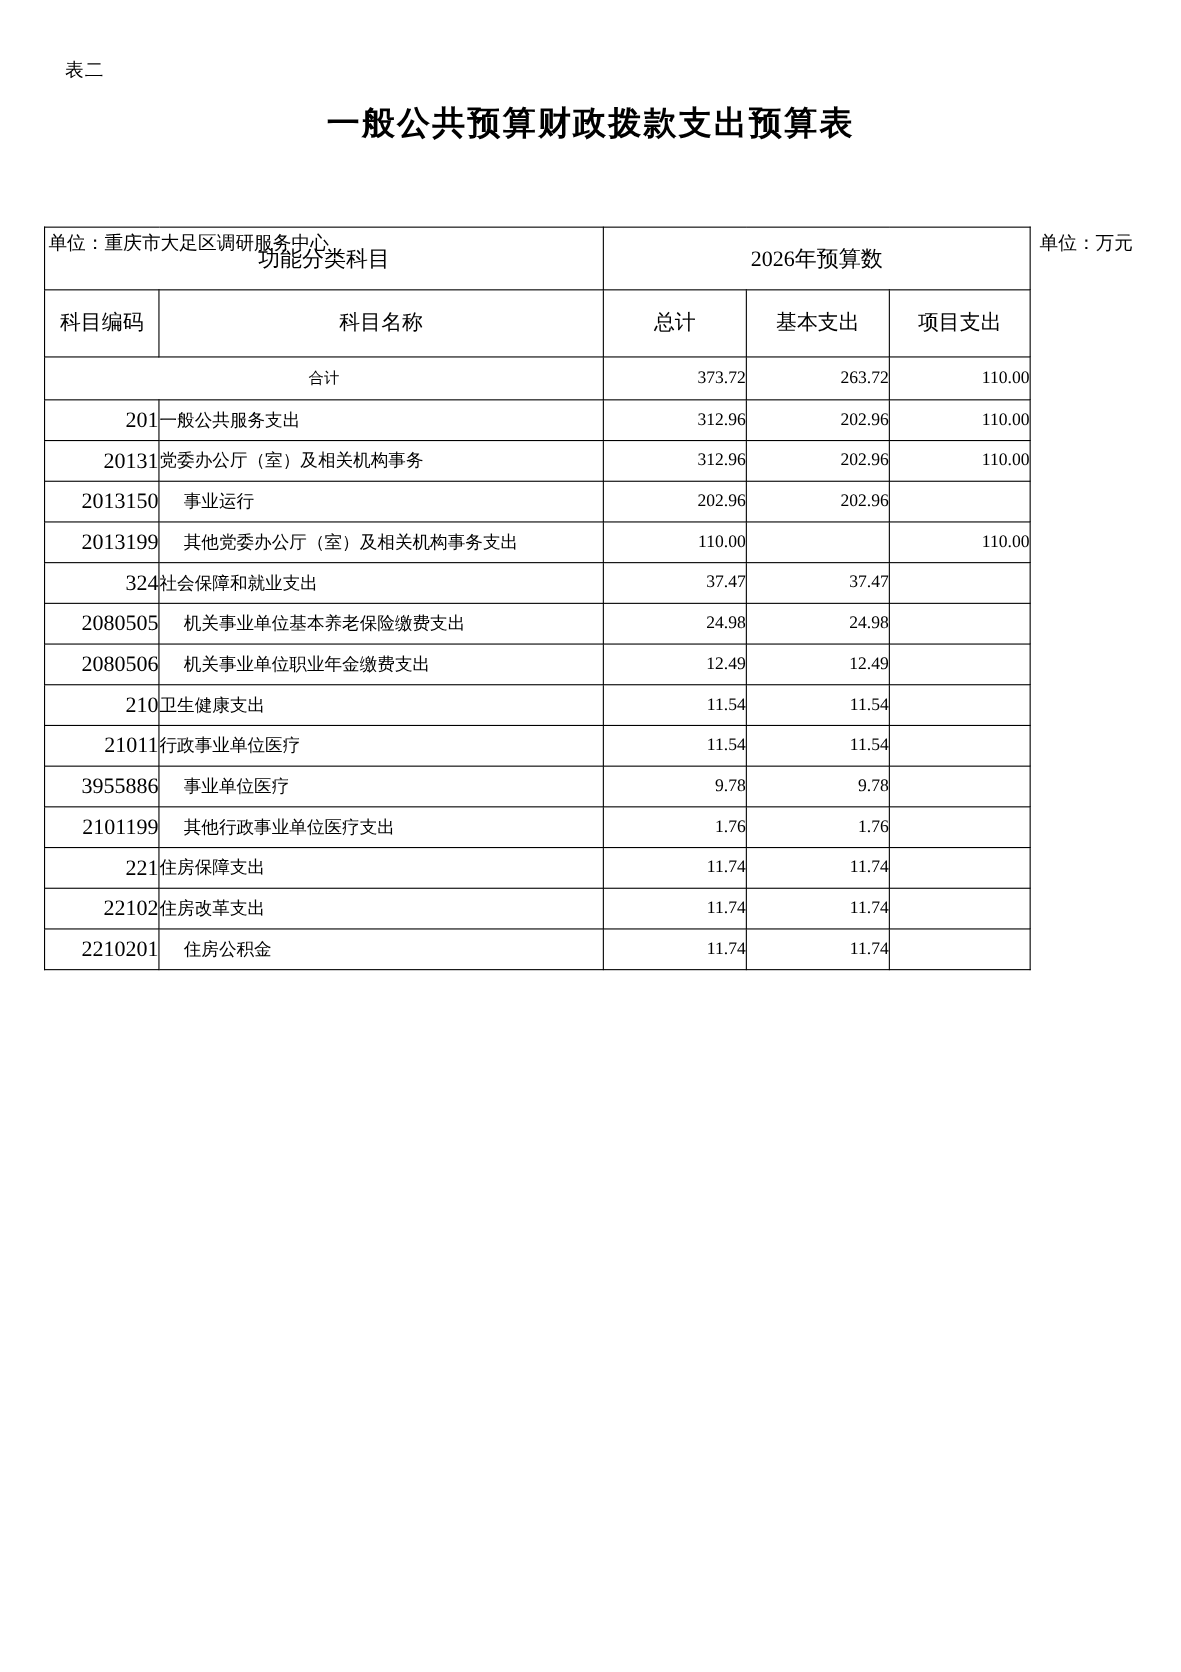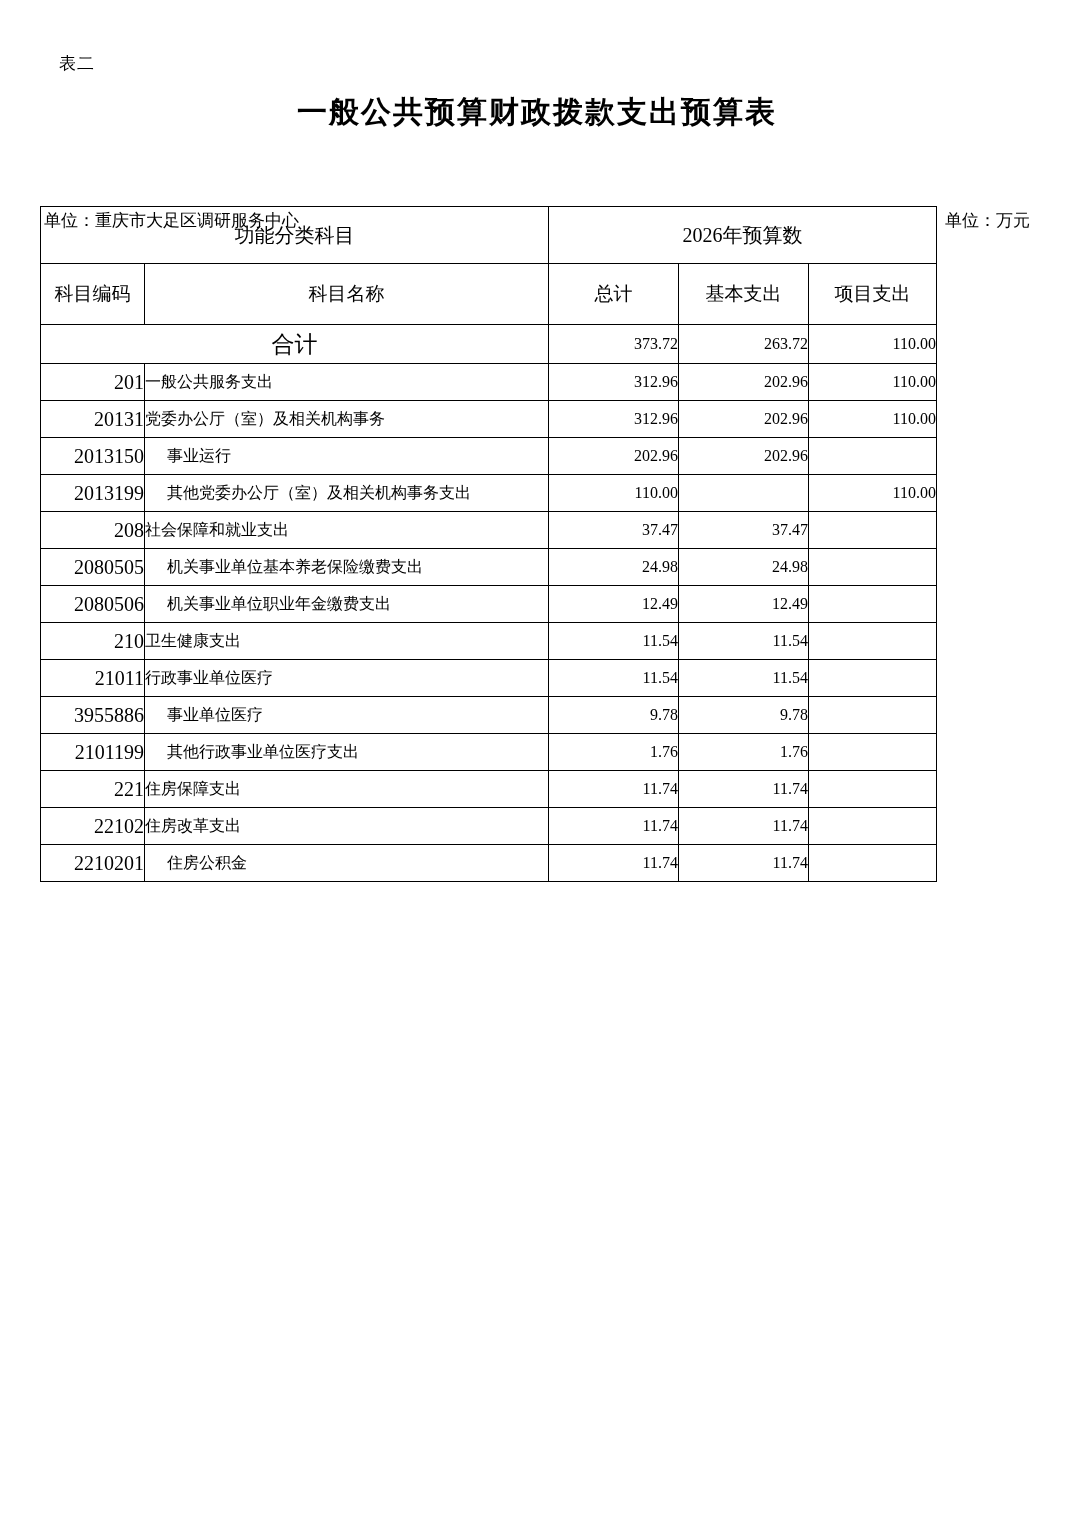--- a/index.html
+++ b/index.html
@@ -109,21 +109,21 @@
     padding-left: 22px;
   }
   .c-num {
     text-align: right;
     padding-right: 10px;
     font-size: 16px;
     margin-left: 28px;
   }
   .c-center {
     text-align: center;
-    font-size: 23px;
+    font-size: 14px;
     margin-left: 40px;
   }
   col.code { width: 104px; }
   col.name { width: 404px; }
   col.total { width: 130px; }
   col.basic { width: 130px; }
   col.project { width: 128px; }
 </style>
 </head>
 <body>
@@ -187,21 +187,21 @@
           <td class="c-num"></td>
         </tr>
         <tr>
           <td class="c-code indent">2013199</td>
           <td class="c-name indent">其他党委办公厅（室）及相关机构事务支出</td>
           <td class="c-num">110.00</td>
           <td class="c-num"></td>
           <td class="c-num">110.00</td>
         </tr>
         <tr>
-          <td class="c-code">208</td>
+          <td class="c-code">324</td>
           <td class="c-name">社会保障和就业支出</td>
           <td class="c-num">37.47</td>
           <td class="c-num">37.47</td>
           <td class="c-num"></td>
         </tr>
         <tr>
           <td class="c-code indent">2080505</td>
           <td class="c-name indent">机关事业单位基本养老保险缴费支出</td>
           <td class="c-num">24.98</td>
           <td class="c-num">24.98</td>

